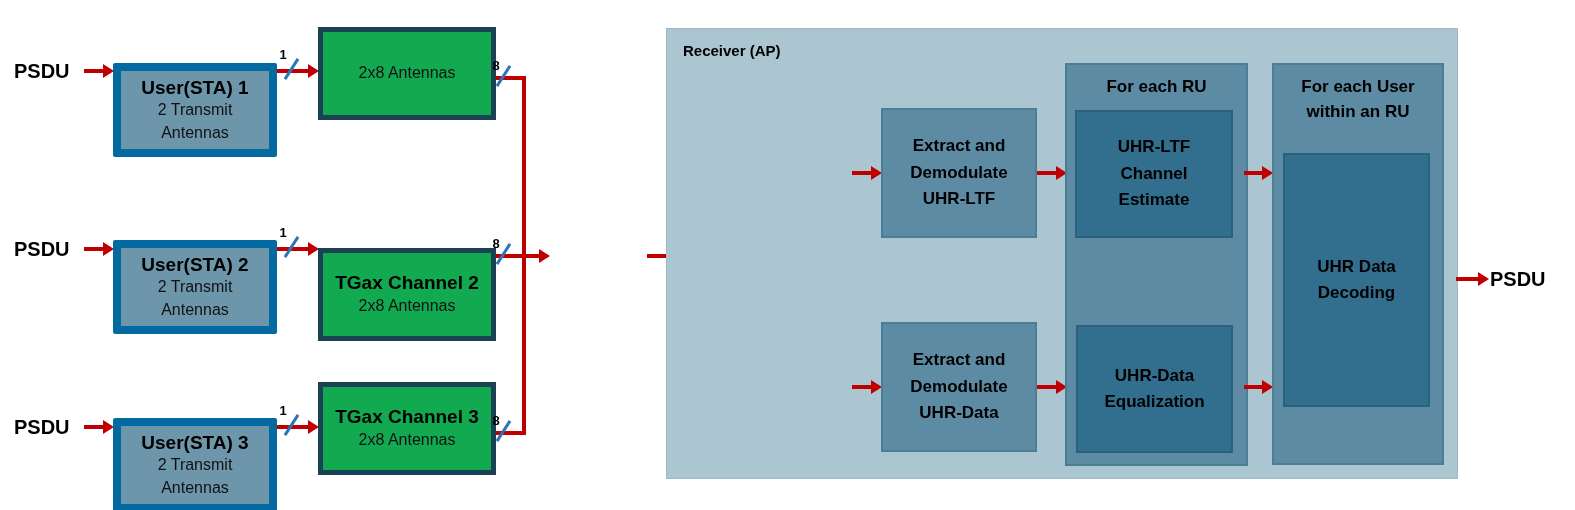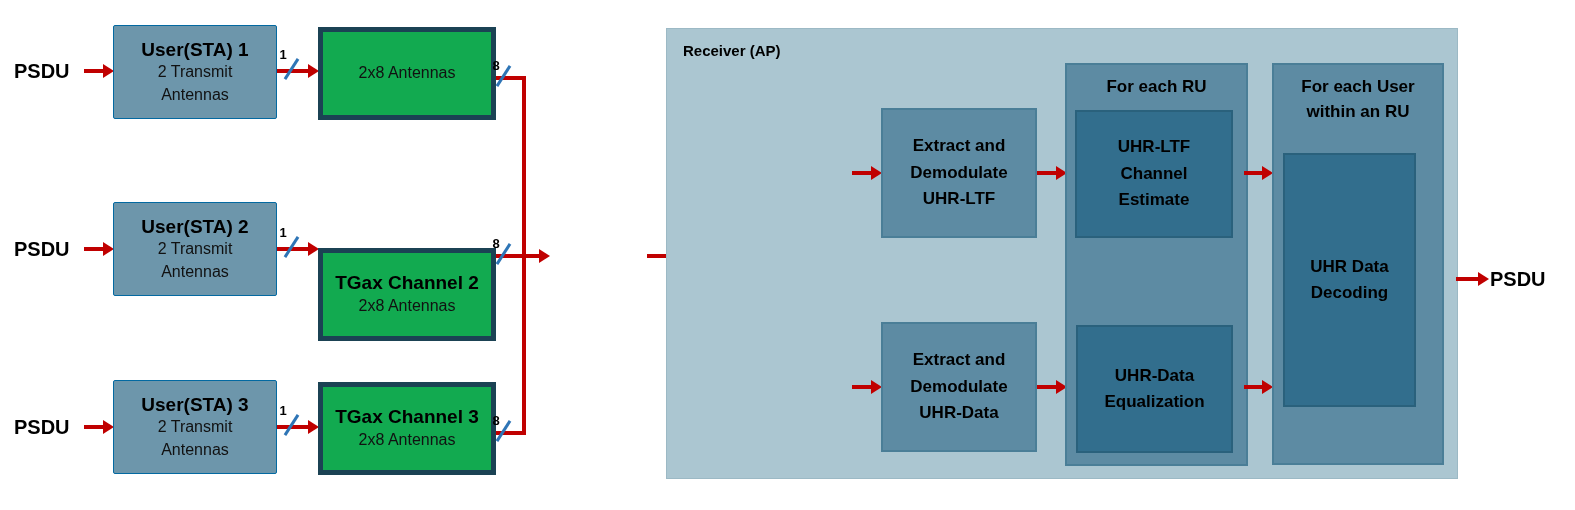--- a/index.html
+++ b/index.html
@@ -4,21 +4,21 @@
 <style>
   html,body{margin:0;padding:0;background:#ffffff;}
   #stage{
     position:relative;width:1575px;height:510px;background:#ffffff;overflow:hidden;
     font-family:"Liberation Sans",sans-serif;color:#000;
   }
   .abs{position:absolute;}
   
   .box{position:absolute;box-sizing:border-box;display:flex;flex-direction:column;
        align-items:center;justify-content:center;text-align:center;}
-  .user-box{background:#6d96ab;border:1px solid #0369a1;border-radius:2px;}
+  .user-box{background:#6d96ab;border:8px solid #0369a1;border-radius:2px;margin-top:38px;}
   .chan-box{background:#12aa50;border:5px solid #1b4254;}
   .noise-box{background:#f2a57f;border-radius:9px;font-weight:bold;font-size:20px;}
   .rx{background:#abc6d1;border:1px solid #9cb9c5;}
   .blk{background:#5d8ba3;border:2px solid #4a7e97;}
   .inner{background:#326e8d;border:2px solid #2a617c;}
   .t-title{font-weight:bold;font-size:19px;line-height:1.25;}
   .t-sub{font-weight:normal;font-size:16px;line-height:1.4;color:#111;}
   .t-blk{font-weight:bold;font-size:17px;line-height:1.55;}
   .t-psdu{font-weight:bold;font-size:20px;line-height:24px;}
   .t-rxtitle{font-weight:bold;font-size:15px;text-align:center;}
@@ -158,21 +158,21 @@
   <div class="head" style="left:1262px;top:166px;"></div>
   <div class="hline" style="left:1244px;top:385px;width:19px;"></div>
   <div class="head" style="left:1262px;top:380px;"></div>
 
   <div class="abs blk" style="left:1272px;top:63px;width:168px;height:398px;">
     <div class="abs t-cont" style="left:0;top:10px;width:100%;">
       <div>For each User</div>
       <div>within an RU</div>
     </div>
   </div>
-  <div class="box inner t-blk" style="left:1283px;top:153px;width:133px;height:254px;">
+  <div class="box inner t-blk" style="left:1283px;top:153px;width:147px;height:254px;">
     <span>UHR Data</span>
     <span>Decoding</span>
   </div>
 
   <div class="hline" style="left:1456px;top:277px;width:23px;"></div>
   <div class="head" style="left:1478px;top:272px;"></div>
   <div class="abs t-psdu" style="left:1490px;top:267px;width:80px;">PSDU</div>
 
 </div>
 

